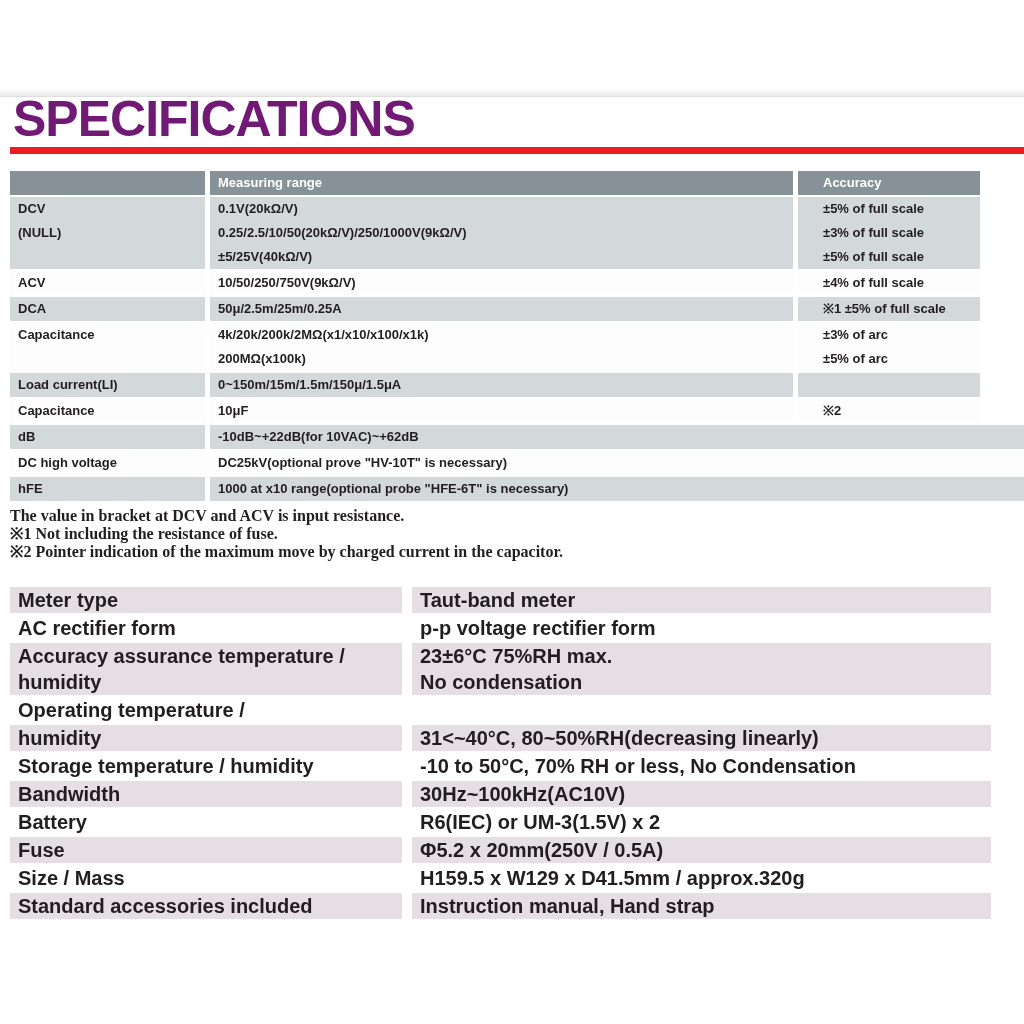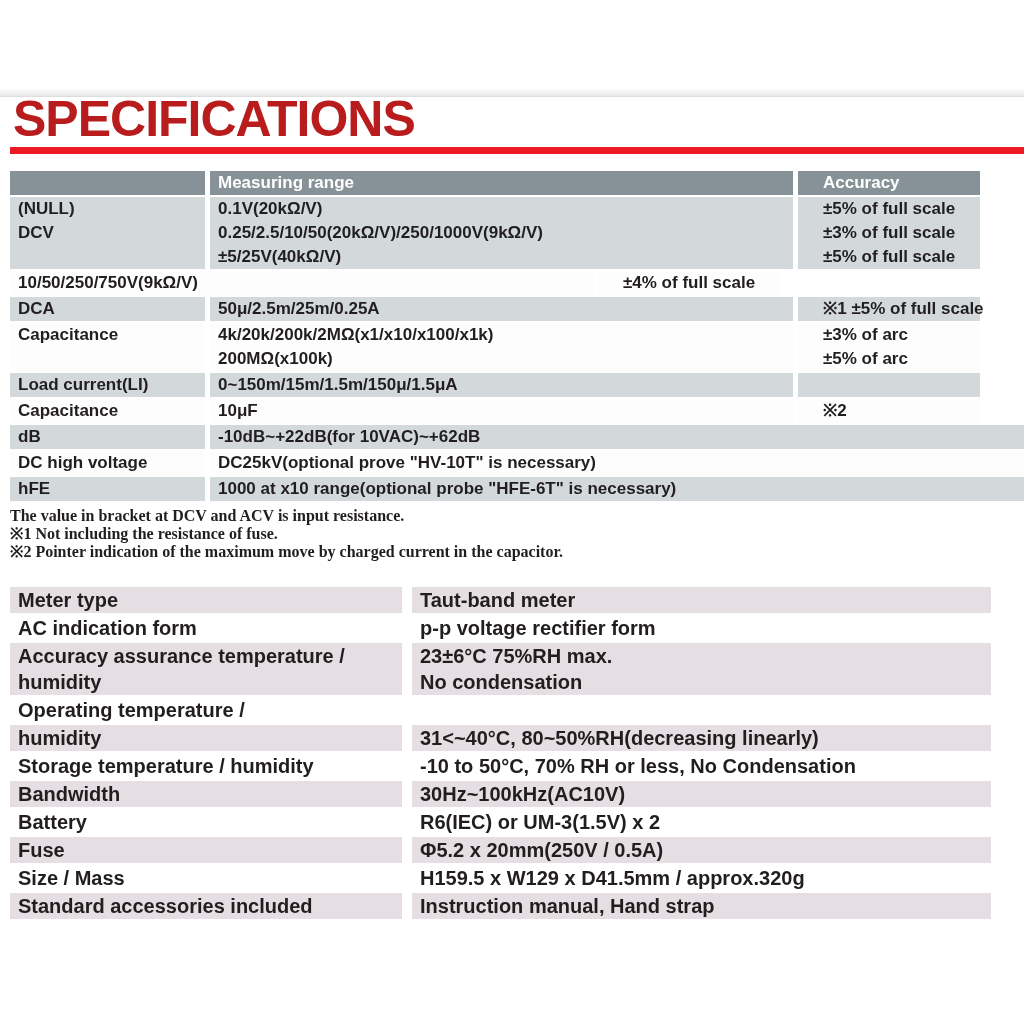--- a/index.html
+++ b/index.html
@@ -13,28 +13,28 @@
     overflow:hidden;
   }
   .top-shade{
     position:absolute;left:0;top:88px;width:1024px;height:8px;
     background:linear-gradient(to bottom,#ffffff,#e9e9e9);
     border-bottom:1px solid #dedede;
   }
   .title{
     position:absolute;left:13px;top:94px;margin:0;
     font-size:50px;line-height:1.0;letter-spacing:-1px;
-    color:#b91c1c;
+    color:#701a75;
   }
   .red-rule{
     position:absolute;left:10px;top:147px;width:1014px;height:7px;
     background:#ed1c24;
   }
   
-  .spec-table{position:absolute;left:10px;top:171px;width:1004px;font-size:17px;}
+  .spec-table{position:absolute;left:10px;top:171px;width:1004px;font-size:13px;}
   .trow{display:flex;margin-bottom:2px;}
   .cell{padding-left:8px;line-height:24px;box-sizing:border-box;}
   .ln{white-space:nowrap;}
   .c1{width:195px;margin-right:5px;flex:none;}
   .c2{width:583px;margin-right:5px;flex:none;}
   .c2m{width:920px;flex:none;}
   .c3{width:182px;flex:none;padding-left:25px;}
   .thead .cell{background:#879298;color:#ffffff;}
   .shaded .cell{background:#d3d8db;}
   .plain .cell{background:#fdfdfd;}
@@ -57,35 +57,38 @@
   <div class="red-rule"></div>
 
   <div class="spec-table" id="specTable">
       <div class="trow thead">
         <div class="cell c1"></div>
         <div class="cell c2">Measuring range</div>
         <div class="cell c3">Accuracy</div>
       </div>
       <div class="trow shaded">
         <div class="cell c1">
+          <div class="ln">DCV</div>
           <div class="ln">(NULL)</div>
-          <div class="ln">DCV</div>
         </div>
         <div class="cell c2">
           <div class="ln">0.1V(20kΩ/V)</div>
           <div class="ln">0.25/2.5/10/50(20kΩ/V)/250/1000V(9kΩ/V)</div>
           <div class="ln">±5/25V(40kΩ/V)</div>
         </div>
         <div class="cell c3">
           <div class="ln">±5% of full scale</div>
           <div class="ln">±3% of full scale</div>
           <div class="ln">±5% of full scale</div>
         </div>
       </div>
       <div class="trow plain">
+        <div class="cell c1">
+          <div class="ln">ACV</div>
+        </div>
         <div class="cell c2">
           <div class="ln">10/50/250/750V(9kΩ/V)</div>
         </div>
         <div class="cell c3">
           <div class="ln">±4% of full scale</div>
         </div>
       </div>
       <div class="trow shaded">
         <div class="cell c1">
           <div class="ln">DCA</div>
@@ -166,21 +169,21 @@
       <div class="trow gshaded">
         <div class="cell g1">
           <div class="ln">Meter type</div>
         </div>
         <div class="cell g2">
           <div class="ln">Taut-band meter</div>
         </div>
       </div>
       <div class="trow gplain">
         <div class="cell g1">
-          <div class="ln">AC indication form</div>
+          <div class="ln">AC rectifier form</div>
         </div>
         <div class="cell g2">
           <div class="ln">p-p voltage rectifier form</div>
         </div>
       </div>
       <div class="trow gshaded">
         <div class="cell g1">
           <div class="ln">Accuracy assurance temperature /</div>
           <div class="ln">humidity</div>
         </div>

